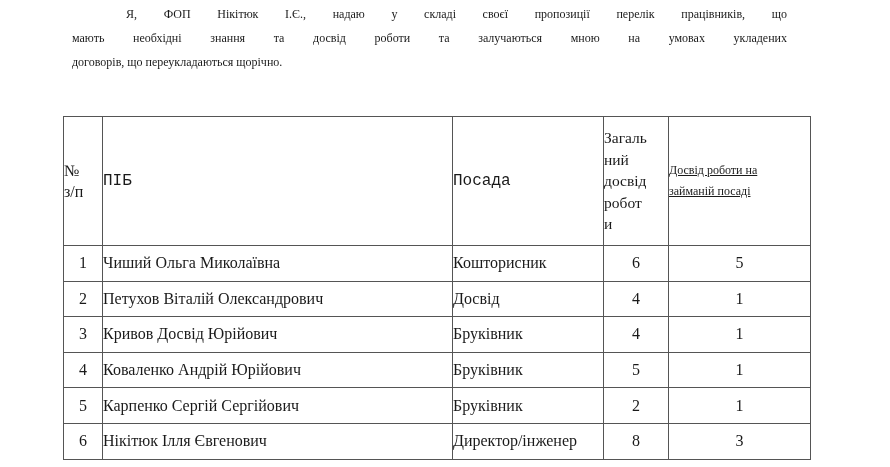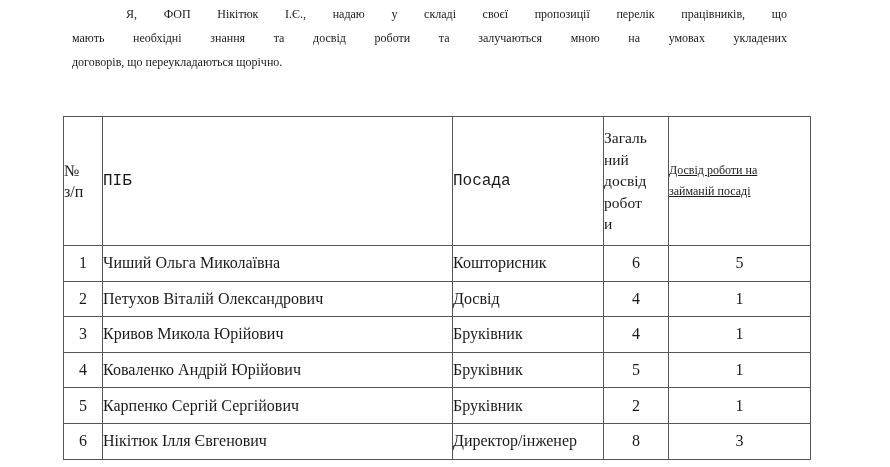--- a/index.html
+++ b/index.html
@@ -143,21 +143,21 @@
     </tr>
     <tr class="data-row">
       <td class="num">2</td>
       <td class="name">Петухов Віталій Олександрович</td>
       <td class="pos">Досвід</td>
       <td class="total">4</td>
       <td class="cur">1</td>
     </tr>
     <tr class="data-row">
       <td class="num">3</td>
-      <td class="name">Кривов Микола Юрійович</td>
+      <td class="name">Кривов Досвід Юрійович</td>
       <td class="pos">Бруківник</td>
       <td class="total">4</td>
       <td class="cur">1</td>
     </tr>
     <tr class="data-row">
       <td class="num">4</td>
       <td class="name">Коваленко Андрій Юрійович</td>
       <td class="pos">Бруківник</td>
       <td class="total">5</td>
       <td class="cur">1</td>

